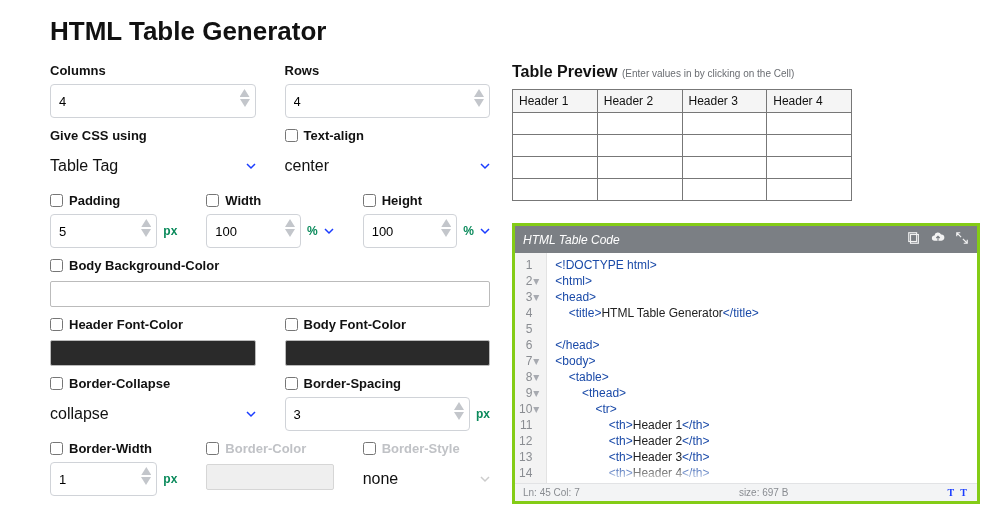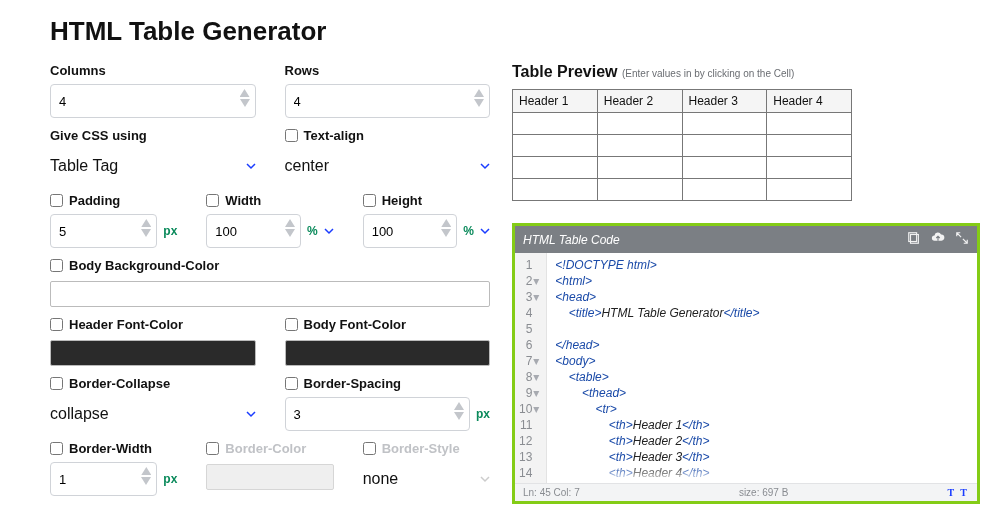--- a/index.html
+++ b/index.html
@@ -39,21 +39,21 @@
   table.preview th, table.preview td { border:1px solid #777; font-size:12px; padding:4px 6px; text-align:left; height:22px; }
   table.preview th { background:#f5f5f5; font-weight:400; }
   
   .editor { margin-top:22px; border:3px solid #84cc16; border-radius:0; overflow:hidden; }
   .editor-top { background:#7b7f84; color:#fff; font-size:12px; font-style:italic; padding:5px 8px; display:flex; align-items:center; justify-content:space-between; }
   .editor-top .icons { display:flex; gap:10px; }
   .editor-top svg { width:14px; height:14px; fill:#fff; opacity:.9; }
   .code { display:flex; font-family: Menlo, Consolas, monospace; font-size:12px; height:230px; overflow:hidden; background:#fff; }
   .gutter { background:#f3f3f3; color:#8a8d92; text-align:right; padding:4px 6px 4px 4px; line-height:16px; user-select:none; border-right:1px solid #e3e3e3; }
   .gutter div { height:16px; }
-  .lines { padding:4px 8px; line-height:16px; white-space:pre; flex:1; position:relative;font-style:italic;}
+  .lines { padding:4px 8px; line-height:16px; white-space:pre; flex:1; position:relative;}
   .lines .ln { height:16px; }
   .fold { color:#a7aab0; display:inline-block; width:8px; text-align:center; }
   .t-tag { color:#1a4aa8; }
   .t-text { color:#222; }
   .editor-bot { background:#f3f4f5; font-size:10px; color:#898c91; padding:3px 8px; display:flex; justify-content:space-between; align-items:center; border-top:1px solid #e2e3e5; }
   .editor-bot .tt { color:#1a3cff; font-family: serif; font-weight:700; letter-spacing:2px; }
   .fadeout { position:absolute; left:0; right:0; bottom:0; height:18px; background:linear-gradient(transparent,#fff); pointer-events:none;}
 </style>
 </head>
 <body>

